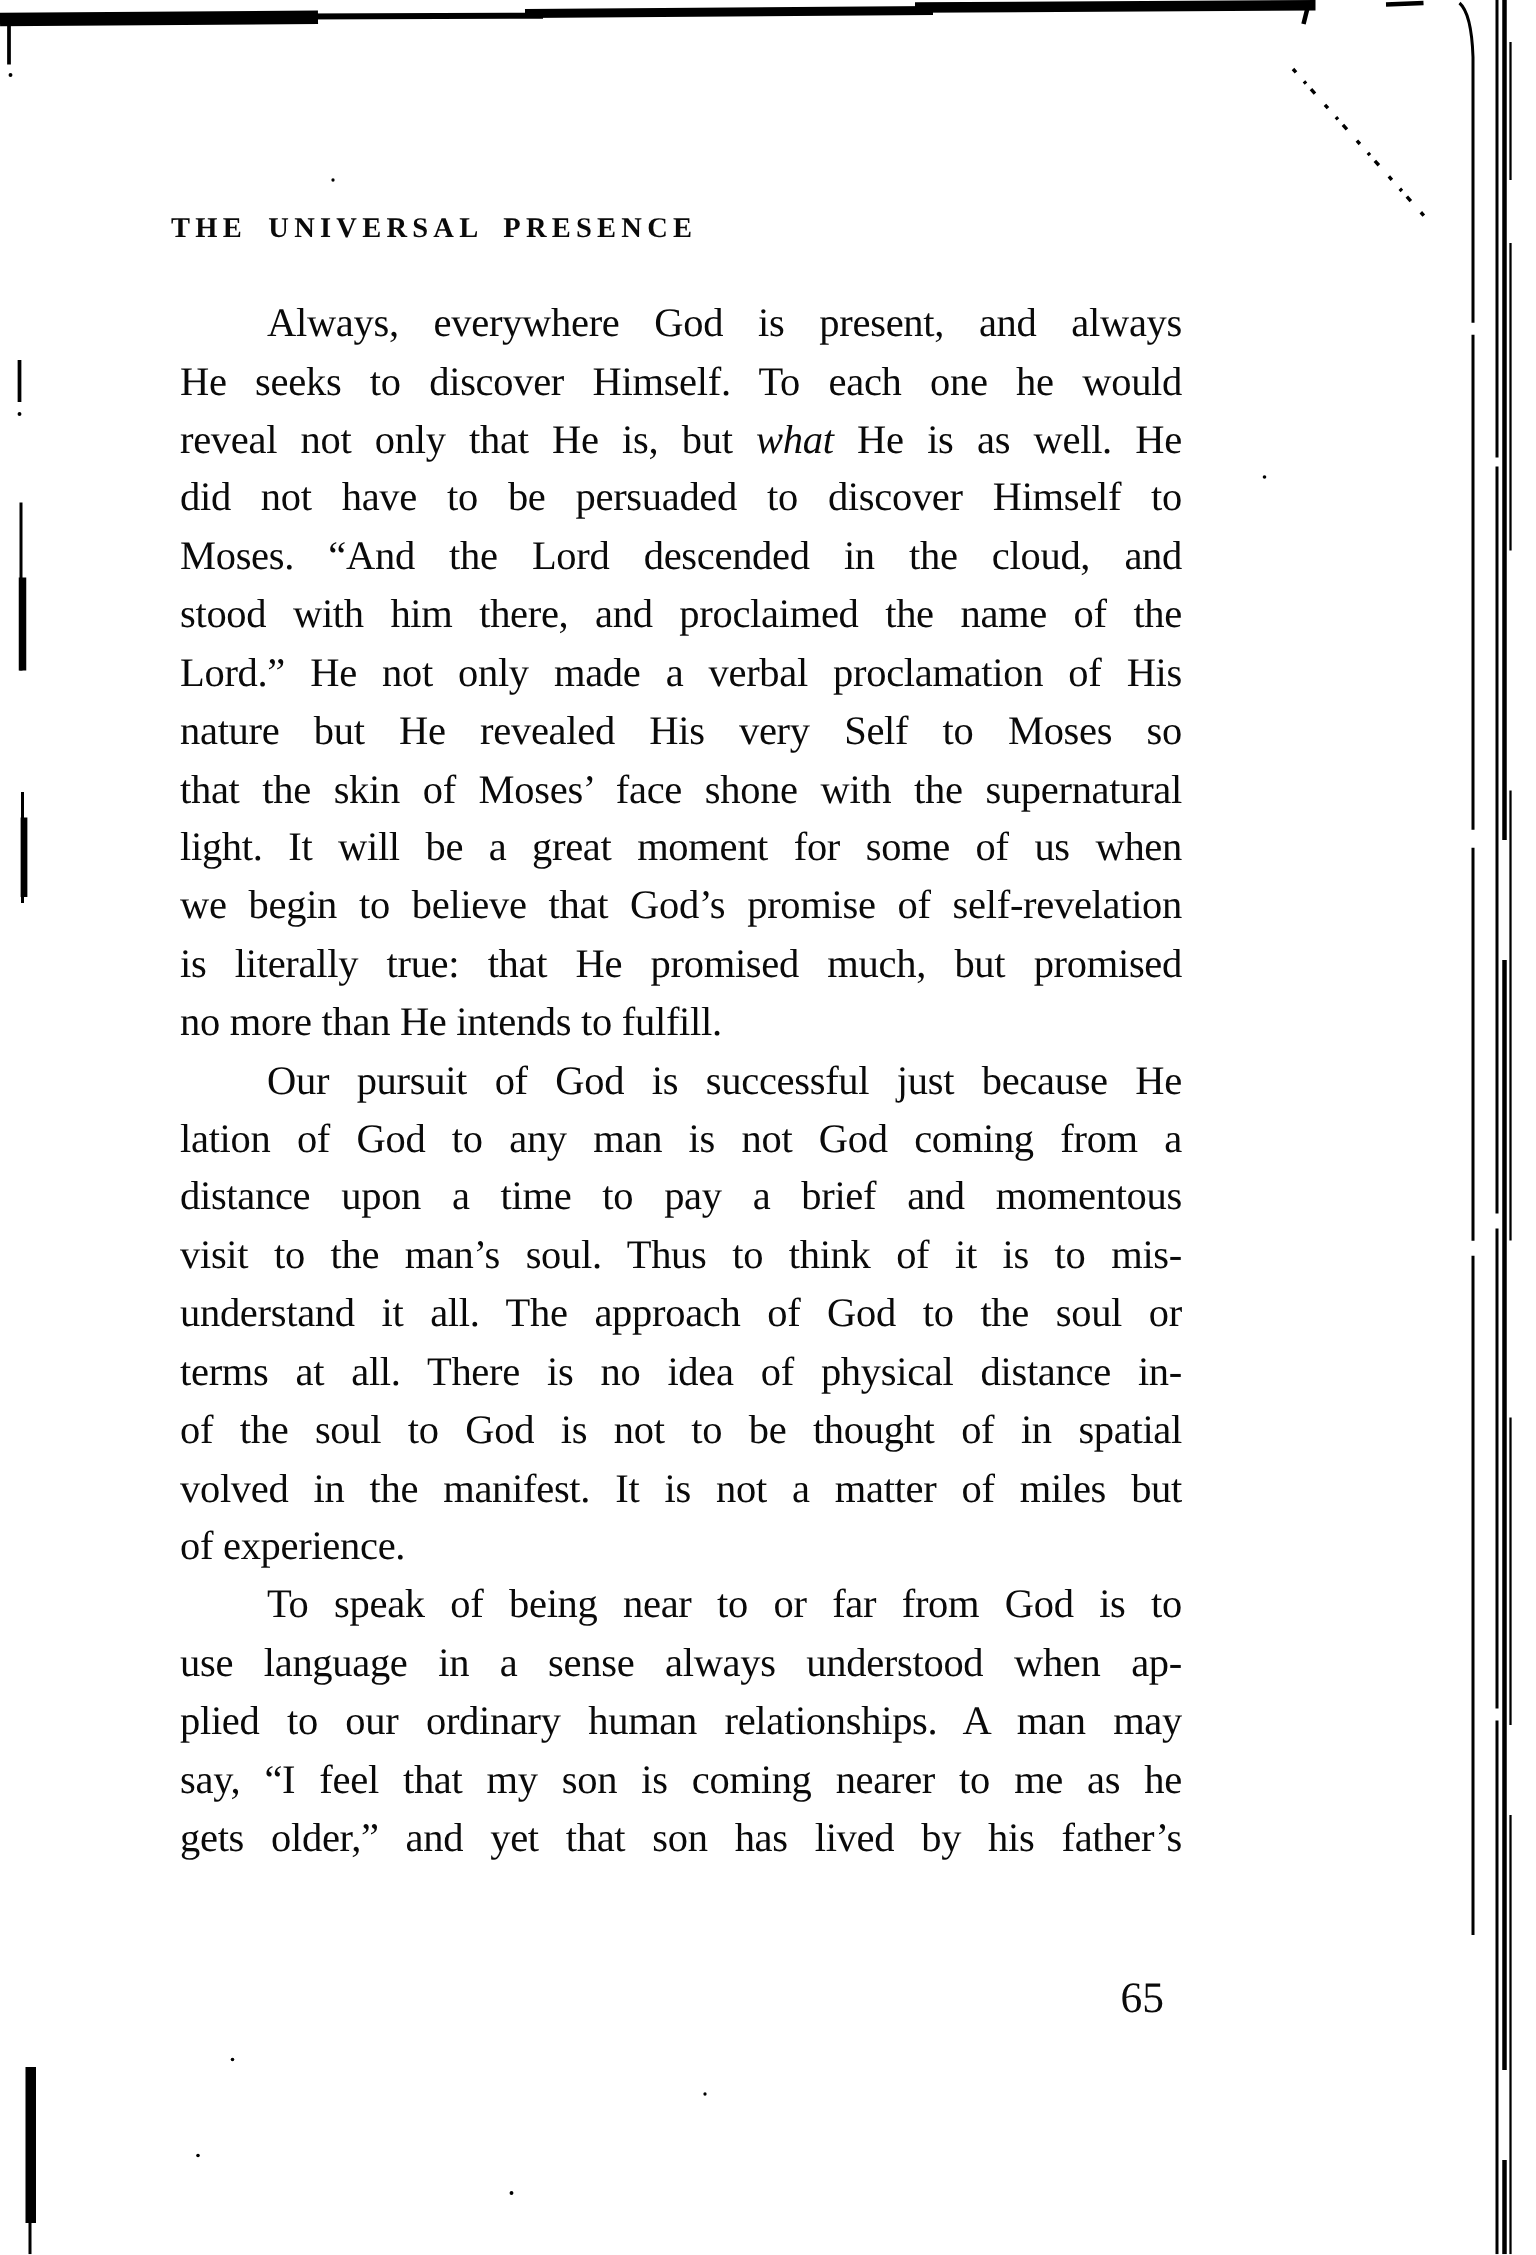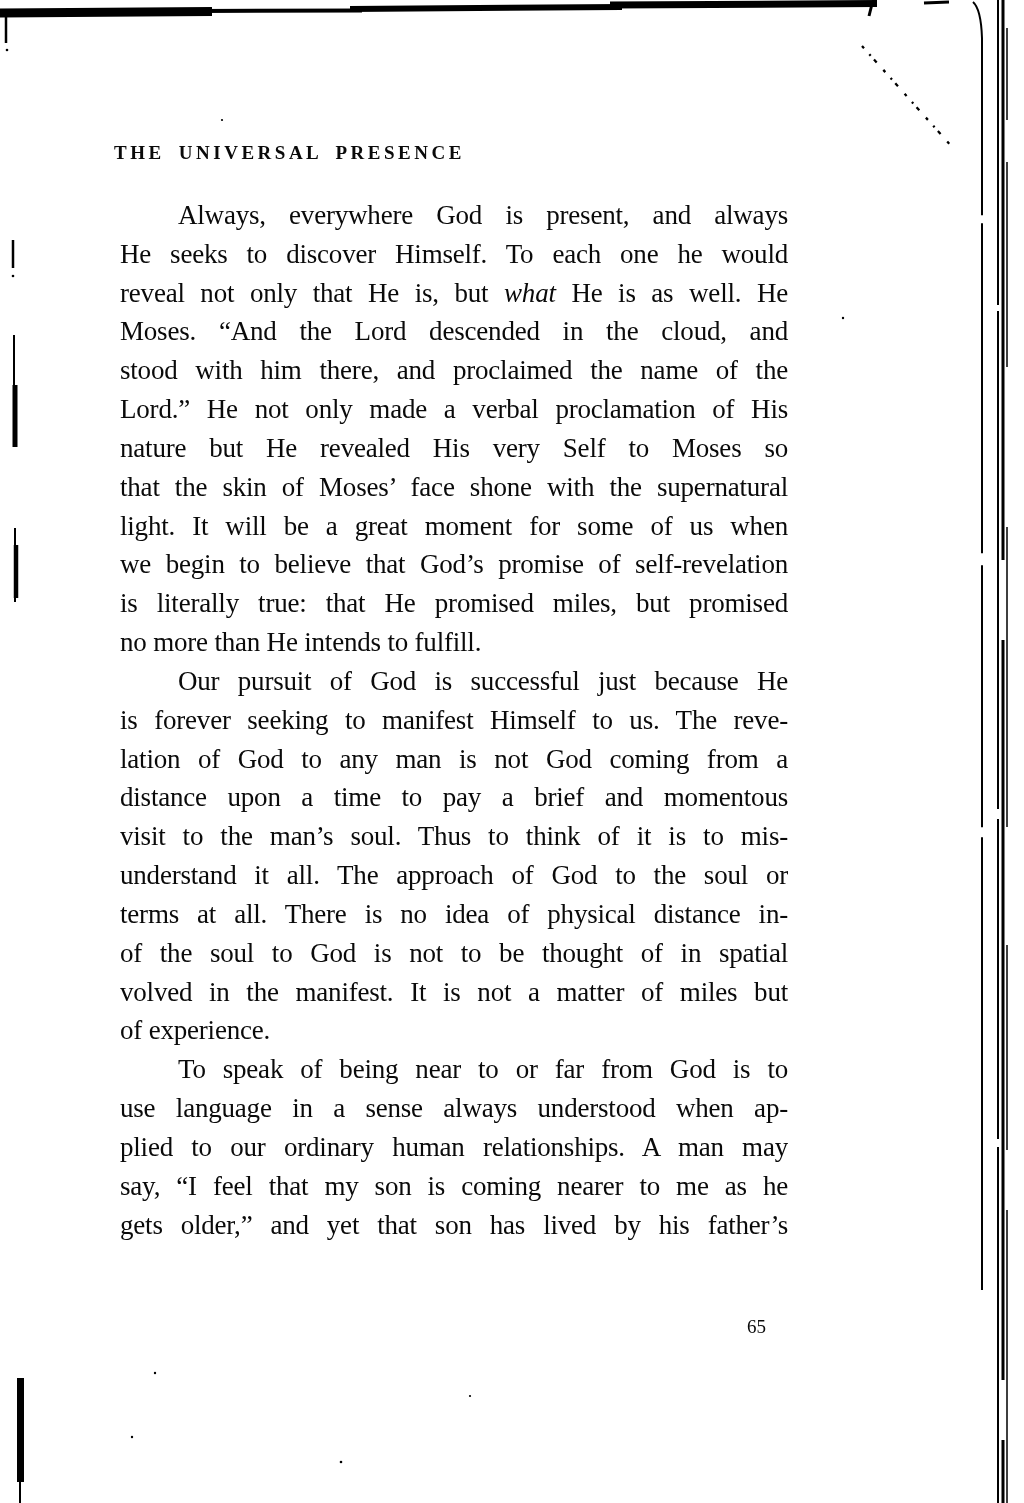--- a/index.html
+++ b/index.html
@@ -34,50 +34,50 @@
     text-align:justify;
     text-align-last:justify;
     -moz-text-align-last:justify;
     white-space:normal;
   }
   .line.first{text-indent:58px;}
   .line.last{text-align-last:left;-moz-text-align-last:left;}
   .line i{font-style:italic;}
   #page-number{
     position:absolute;left:747px;top:1316px;
-    font-size:19px;
+    font-size:29px;
     color:var(--ink);
   }
   #artifacts{
     position:absolute;left:0;top:0;width:1024px;height:1503px;
     pointer-events:none;
   }
 </style>
 </head>
 <body>
 
 <div id="page">
 
   <div id="running-header">THE UNIVERSAL PRESENCE</div>
 
   <div id="body-text">
       <div class="line first">Always, everywhere God is present, and always</div>
       <div class="line">He seeks to discover Himself. To each one he would</div>
       <div class="line">reveal not only that He is, but <i>what</i> He is as well. He</div>
+      <div class="line">did not have to be persuaded to discover Himself to</div>
       <div class="line">Moses. “And the Lord descended in the cloud, and</div>
       <div class="line">stood with him there, and proclaimed the name of the</div>
       <div class="line">Lord.” He not only made a verbal proclamation of His</div>
       <div class="line">nature but He revealed His very Self to Moses so</div>
       <div class="line">that the skin of Moses’ face shone with the supernatural</div>
       <div class="line">light. It will be a great moment for some of us when</div>
       <div class="line">we begin to believe that God’s promise of self-revelation</div>
-      <div class="line">is literally true: that He promised miles, but promised</div>
+      <div class="line">is literally true: that He promised much, but promised</div>
       <div class="line last">no more than He intends to fulfill.</div>
       <div class="line first">Our pursuit of God is successful just because He</div>
-      <div class="line">is forever seeking to manifest Himself to us. The reve-</div>
       <div class="line">lation of God to any man is not God coming from a</div>
       <div class="line">distance upon a time to pay a brief and momentous</div>
       <div class="line">visit to the man’s soul. Thus to think of it is to mis-</div>
       <div class="line">understand it all. The approach of God to the soul or</div>
       <div class="line">terms at all. There is no idea of physical distance in-</div>
       <div class="line">of the soul to God is not to be thought of in spatial</div>
       <div class="line">volved in the manifest. It is not a matter of miles but</div>
       <div class="line last">of experience.</div>
       <div class="line first">To speak of being near to or far from God is to</div>
       <div class="line">use language in a sense always understood when ap-</div>

